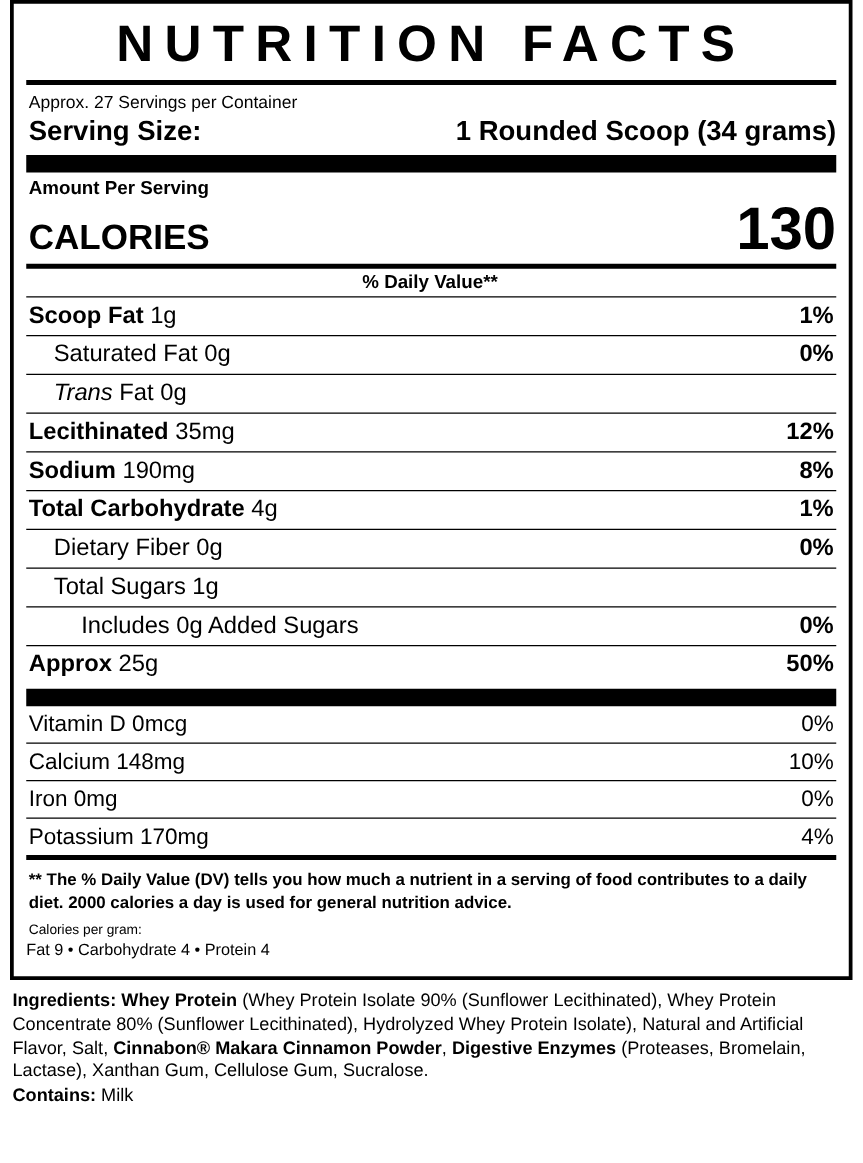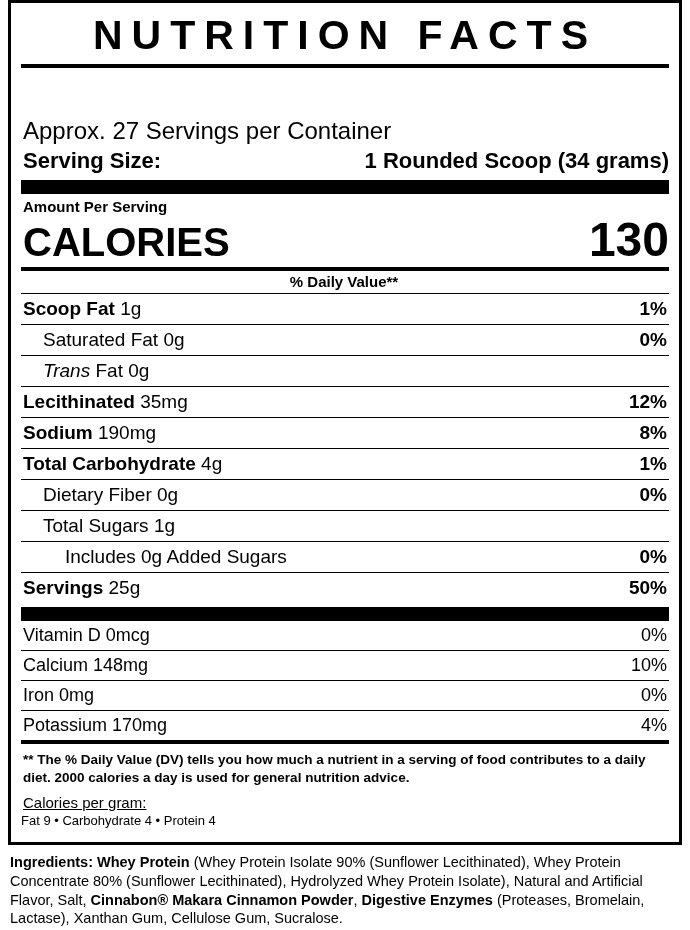--- a/index.html
+++ b/index.html
@@ -31,23 +31,22 @@
     letter-spacing: 9px;
     text-align: center;
     line-height: 1.0;
     padding: 6px 0 8px 0;
     white-space: nowrap;
   }
   .rule-med { border-bottom: 4px solid #000; }
   .rule-black-band { height: 14px; background: #000; }
 
   .servings {
-    font-size: 24px;
+    font-size: 14px;
     padding: 5px 0 1px 2px;
-    margin-top: 44px;
   }
   .serving-size-row {
     display: flex;
     justify-content: space-between;
     align-items: baseline;
     font-size: 22px;
     font-weight: bold;
     padding: 2px 0 6px 2px;
     gap: 32px;
   }
@@ -56,21 +55,21 @@
     font-weight: bold;
     padding: 4px 0 0 2px;
   }
   .cal-row {
     display: flex;
     justify-content: space-between;
     align-items: baseline;
     padding: 0 0 2px 2px;
   }
   .cal-label {
-    font-size: 40px;
+    font-size: 28px;
     font-weight: bold;
     letter-spacing: 0px;
     line-height: 1.05;
   }
   .cal-value {
     font-size: 48px;
     font-weight: bold;
     line-height: 1.05;
   }
   .dv-header {
@@ -98,23 +97,22 @@
   .vit-section .pct { font-weight: normal; }
 
   .footnote {
     font-size: 13.5px;
     font-weight: bold;
     line-height: 1.28;
     padding: 7px 2px 2px 2px;
     border-top: 4px solid #000;
   }
   .cal-per-gram {
-    font-size: 15px;
+    font-size: 11px;
     padding: 6px 2px 0 2px;
-    text-decoration: underline;
   }
   .cal-per-gram-values {
     font-size: 13px;
     padding: 2px 0 4px 0;
   }
   .ingredients {
     font-size: 14.5px;
     line-height: 1.3;
     padding: 8px 2px 0 2px;
   }
@@ -186,21 +184,21 @@
       </div>
       <div class="nutrient indent-1">
         <span class="name">Total Sugars 1g</span>
         <span class="pct"></span>
       </div>
       <div class="nutrient indent-2">
         <span class="name">Includes 0g Added Sugars</span>
         <span class="pct">0%</span>
       </div>
       <div class="nutrient">
-        <span class="name"><span class="b">Servings</span> <span>25g</span></span>
+        <span class="name"><span class="b">Approx</span> <span>25g</span></span>
         <span class="pct">50%</span>
       </div>
     </div>
 
     <div class="rule-black-band" style="margin-top:4px;"></div>
 
     <div class="vit-section">
       <div class="nutrient" style="border-top:none;">
         <span class="name">Vitamin D 0mcg</span>
         <span class="pct">0%</span>

